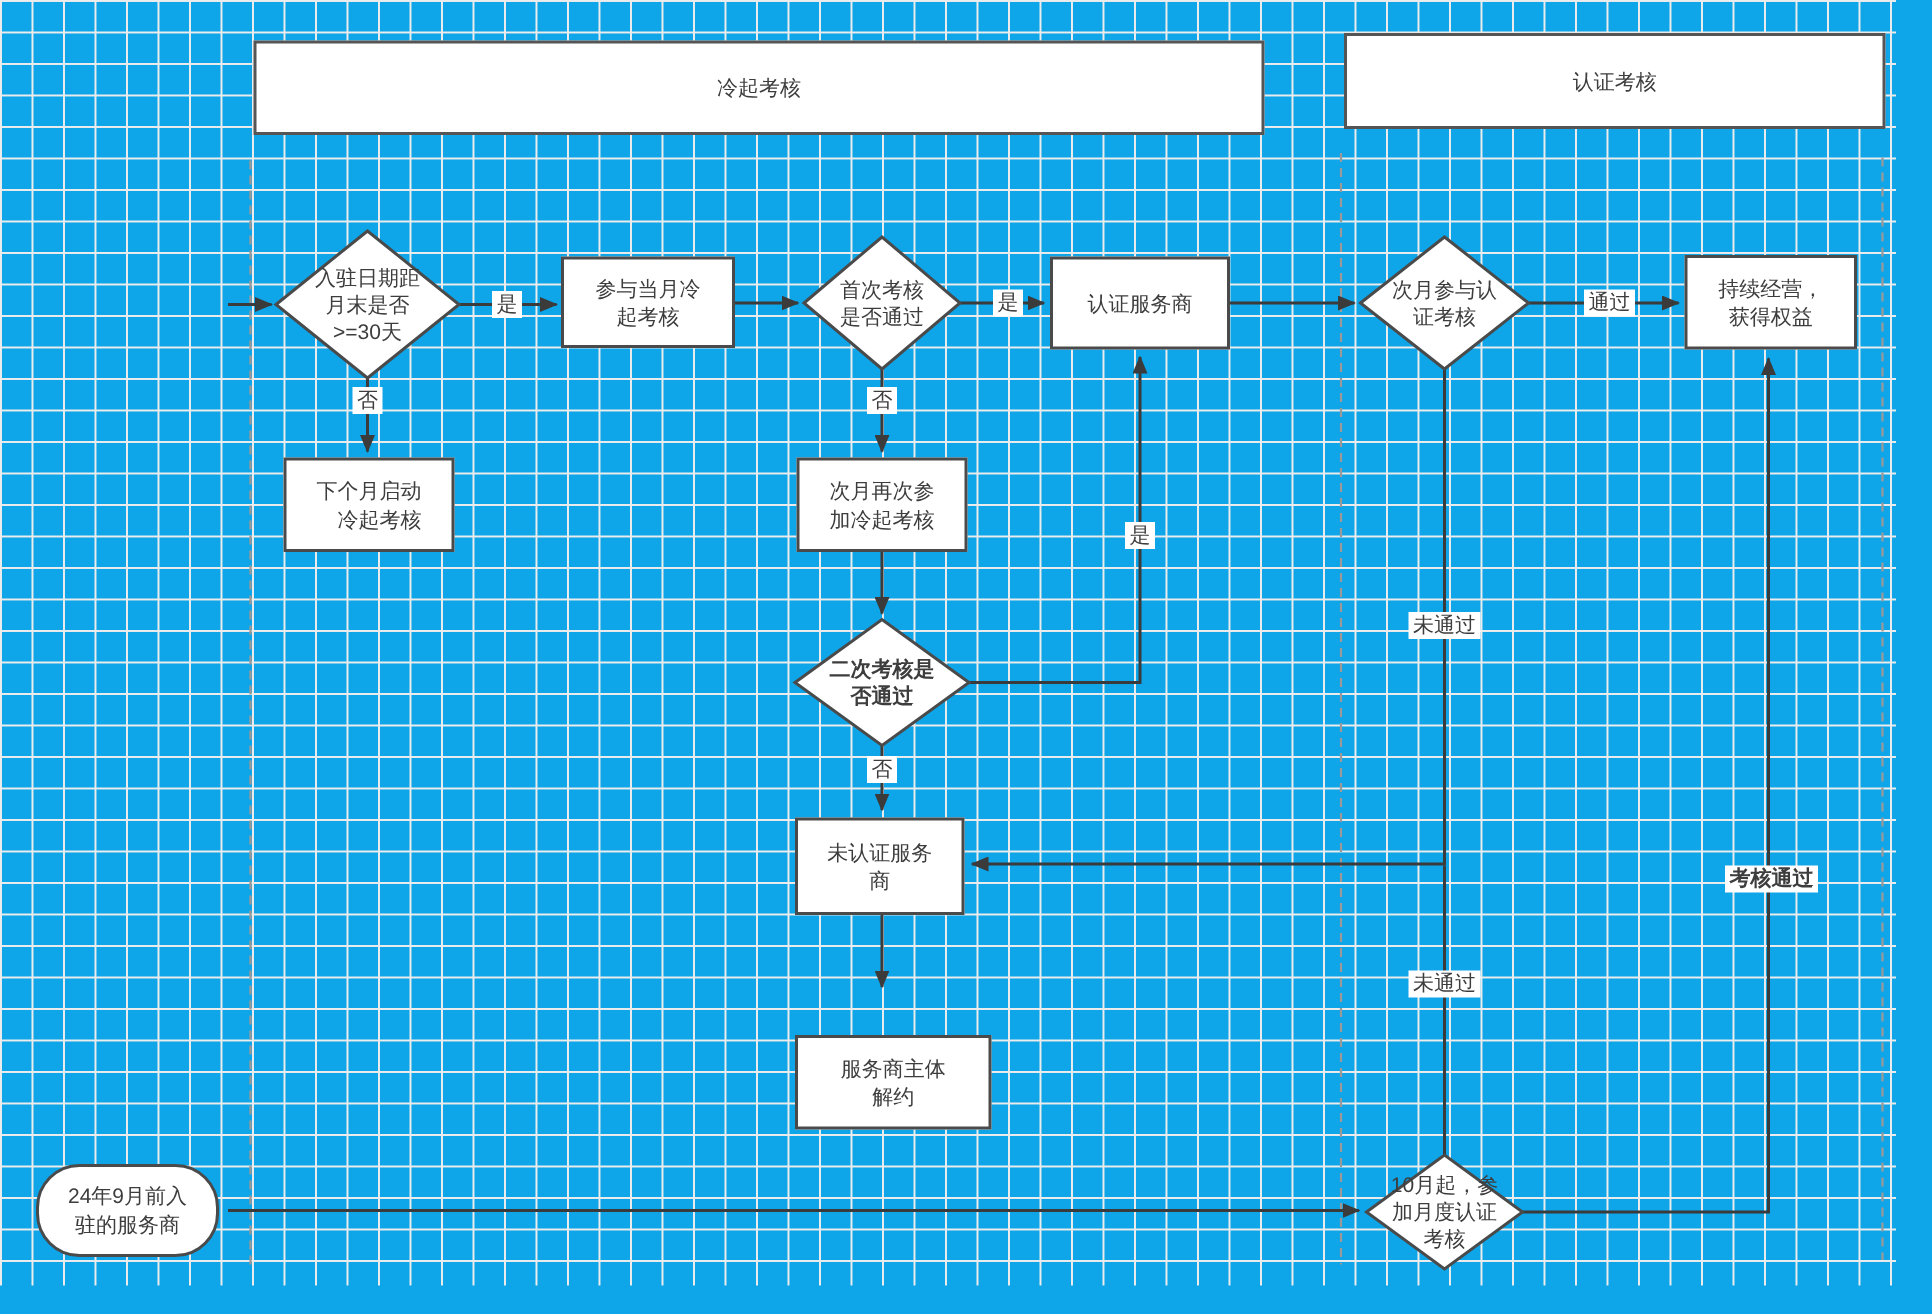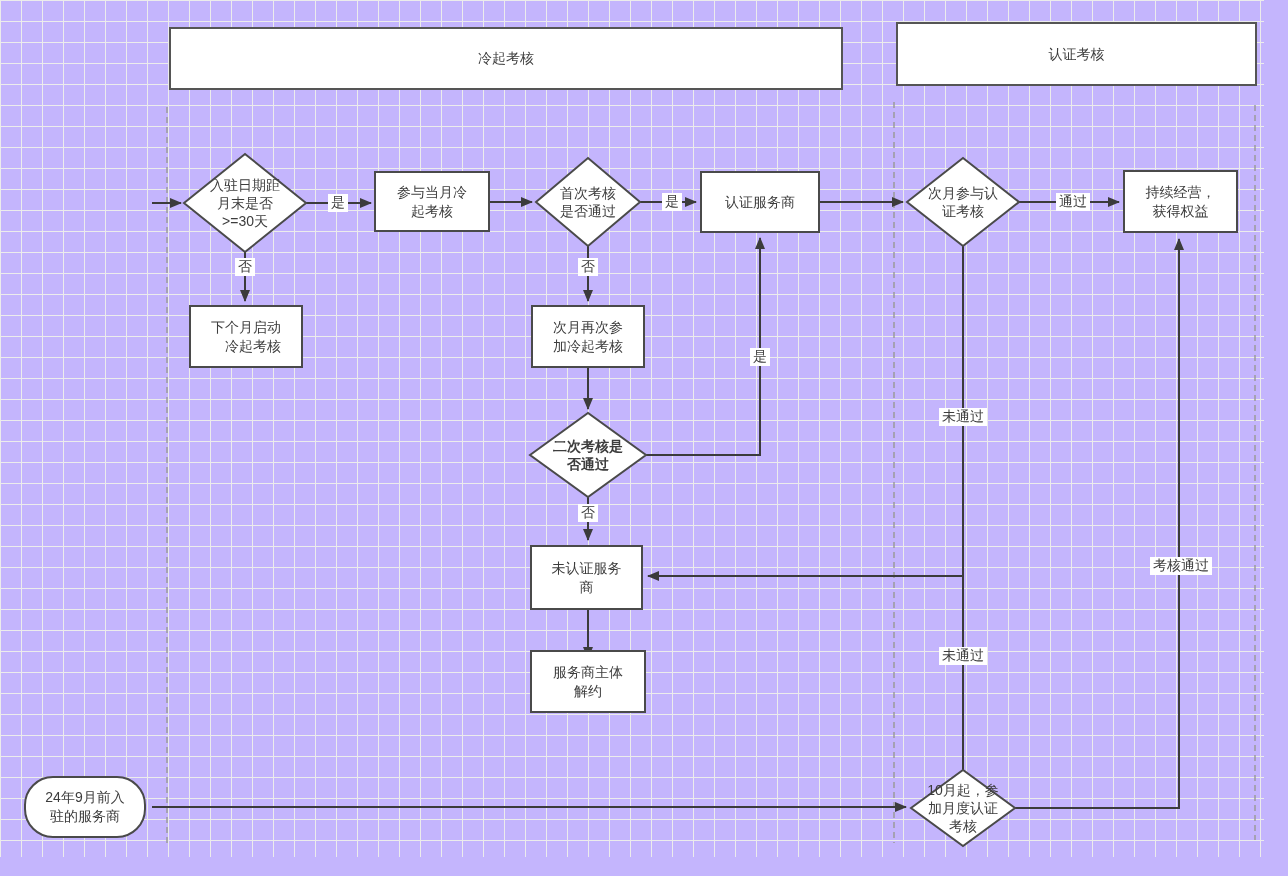--- a/index.html
+++ b/index.html
@@ -5,21 +5,21 @@
   html, body {
     margin: 0;
     padding: 0;
     background: #ffffff;
     font-family: "Liberation Sans", "DejaVu Sans", sans-serif;
   }
   .canvas {
     position: relative;
     width: 1288px;
     height: 876px;
-    background: #c4b5fd;
+    background: #0ea5e9;
     overflow: hidden;
   }
   .grid {
     position: absolute;
     left: 0; top: 0;
     width: 1264px;
     height: 857px;
     background-image:
       linear-gradient(to right, #ececec 1px, transparent 1px),
       linear-gradient(to bottom, #ececec 1px, transparent 1px);
@@ -116,21 +116,21 @@
 起考核</div>
   <div class="node" style="left:700px; top:171px; width:120px; height:62px;">认证服务商</div>
   <div class="node" style="left:1123px; top:170px; width:115px; height:63px;">持续经营，
 获得权益</div>
   <div class="node" style="left:189px; top:305px; width:114px; height:63px;text-align:right;">下个月启动
 冷起考核</div>
   <div class="node" style="left:530px; top:545px; width:113px; height:65px;">未认证服务
 商</div>
   <div class="node" style="left:531px; top:305px; width:114px; height:63px;">次月再次参
 加冷起考核</div>
-  <div class="node" style="left:530px; top:650px; width:116px; height:63px;">服务商主体
+  <div class="node" style="left:530px; top:690px; width:131px; height:63px;">服务商主体
 解约</div>
   <div class="node stadium" style="left:24px; top:776px; width:122px; height:62px;">24年9月前入
 驻的服务商</div>
 
   <div class="dtext" style="left:245px; top:203px; width:94px;">入驻日期距
 月末是否
 &gt;=30天</div>
   <div class="dtext" style="left:588px; top:202px; width:84px;">首次考核
 是否通过</div>
   <div class="dtext" style="left:963px; top:202px; width:92px;">次月参与认
@@ -143,14 +143,14 @@
 
   <span class="elabel" style="left:338px; top:203px;">是</span>
   <span class="elabel" style="left:245px; top:267px;">否</span>
   <span class="elabel" style="left:672px; top:202px;">是</span>
   <span class="elabel" style="left:588px; top:267px;">否</span>
   <span class="elabel" style="left:1073px; top:202px;">通过</span>
   <span class="elabel" style="left:963px; top:417px;">未通过</span>
   <span class="elabel" style="left:760px; top:357px;">是</span>
   <span class="elabel" style="left:588px; top:513px;">否</span>
   <span class="elabel" style="left:963px; top:656px;">未通过</span>
-  <span class="elabel" style="left:1181px; top:566px;">考核通过</span>
+  <span class="elabel" style="left:1181px; top:586px;font-weight:bold;">考核通过</span>
 </div>
 
 </body></html>

